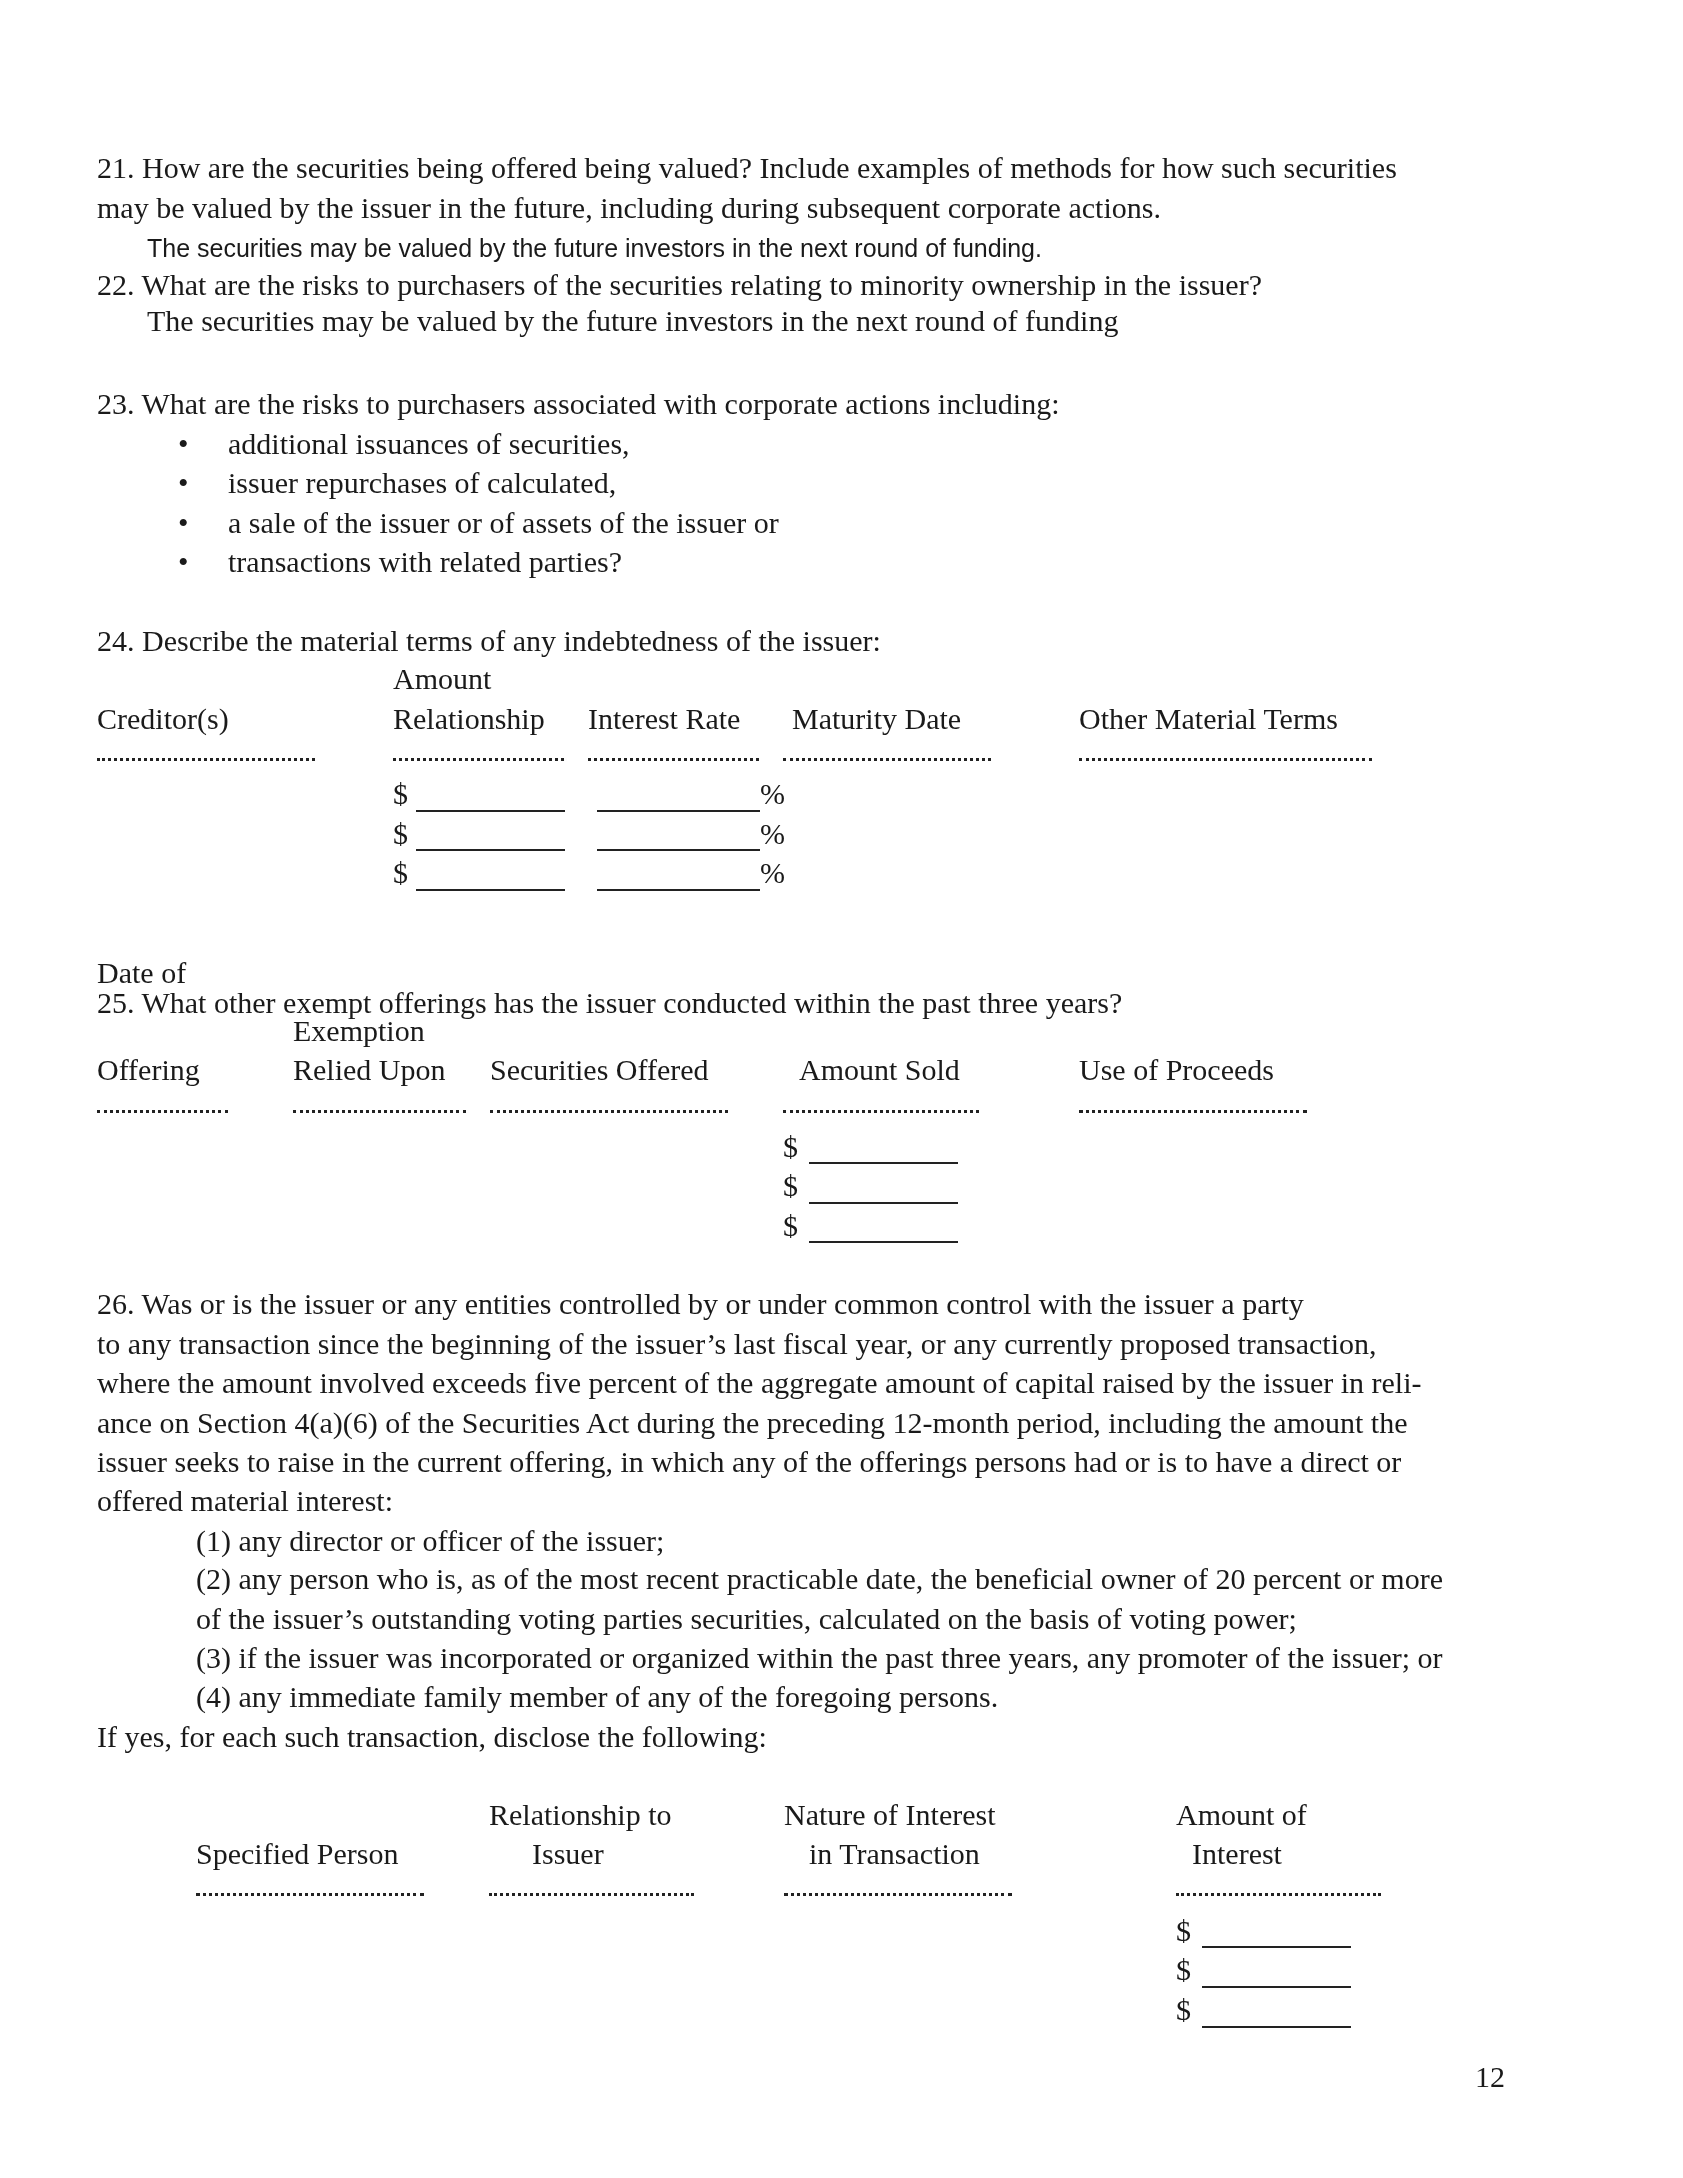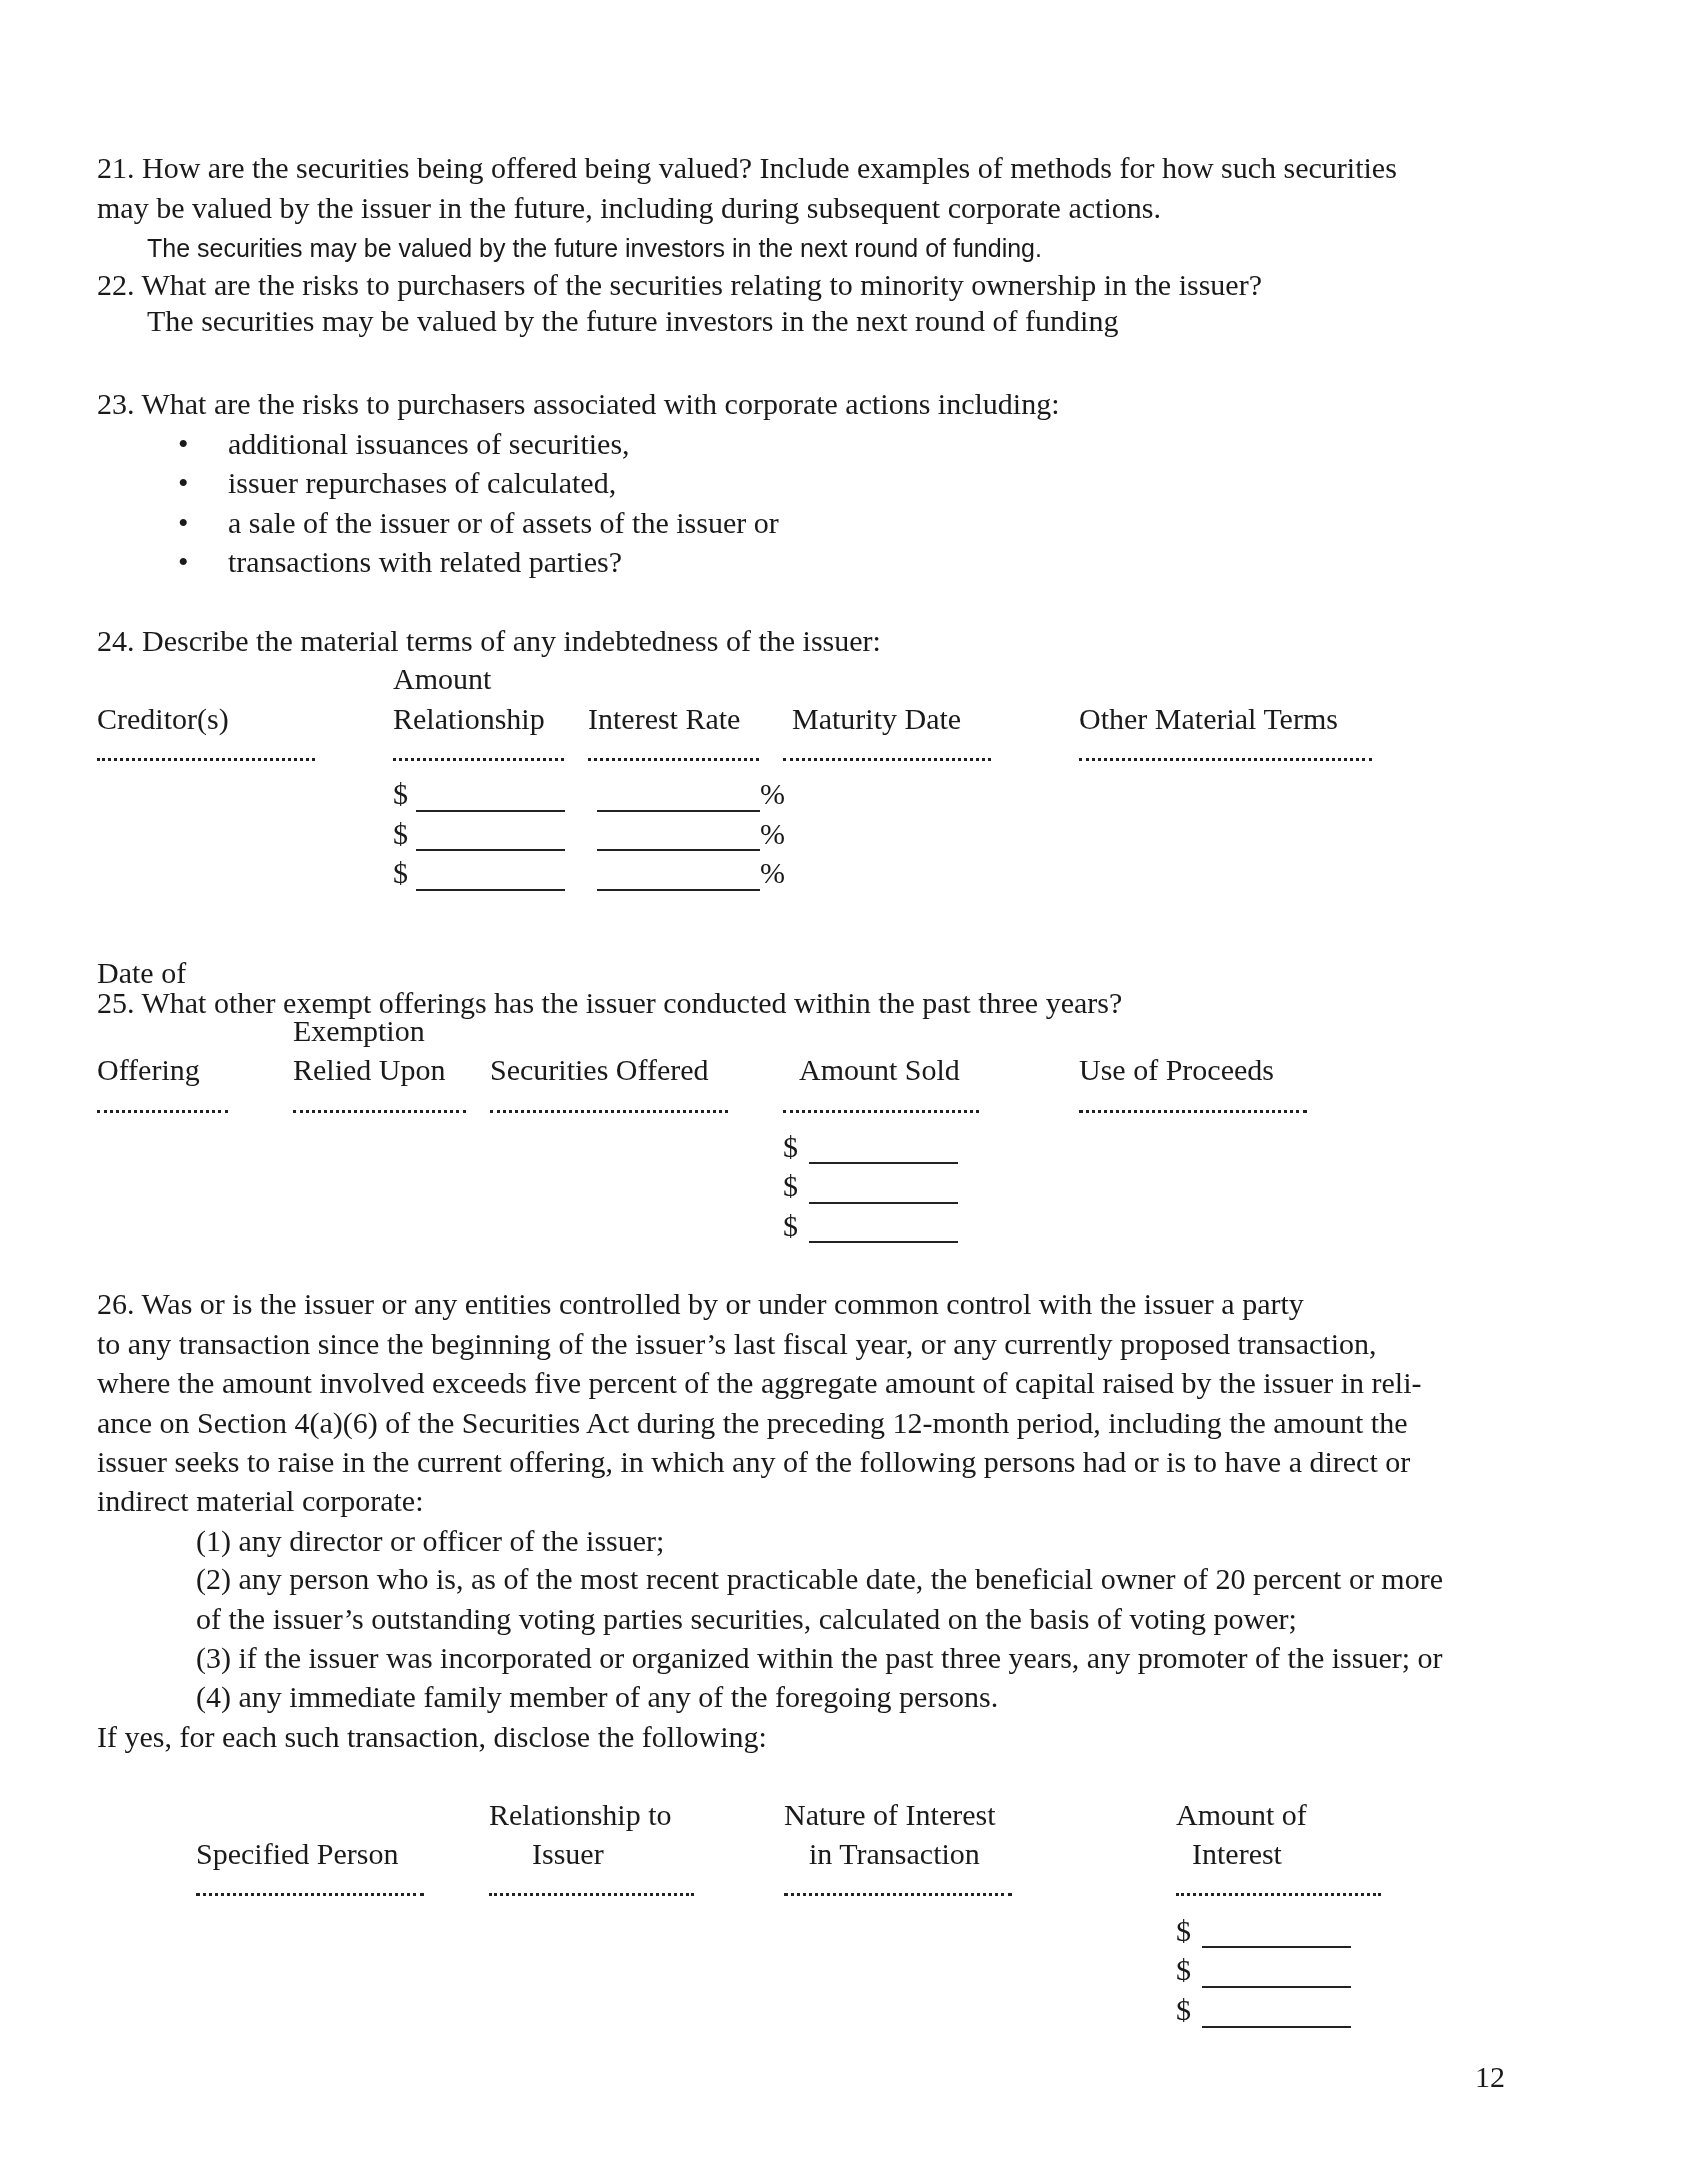--- a/index.html
+++ b/index.html
@@ -82,22 +82,22 @@
 <div class="blank" style="left:809px;top:1162px;width:149px"></div>
 <span class="abs" style="left:783px;top:1171px">$</span>
 <div class="blank" style="left:809px;top:1202px;width:149px"></div>
 <span class="abs" style="left:783px;top:1211px">$</span>
 <div class="blank" style="left:809px;top:1241px;width:149px"></div>
 
 <div class="abs" style="left:97px;top:1289px">26. Was or is the issuer or any entities controlled by or under common control with the issuer a party</div>
 <div class="abs" style="left:97px;top:1329px">to any transaction since the beginning of the issuer’s last fiscal year, or any currently proposed transaction,</div>
 <div class="abs" style="left:97px;top:1368px">where the amount involved exceeds five percent of the aggregate amount of capital raised by the issuer in reli-</div>
 <div class="abs" style="left:97px;top:1408px">ance on Section 4(a)(6) of the Securities Act during the preceding 12-month period, including the amount the</div>
-<div class="abs" style="left:97px;top:1447px">issuer seeks to raise in the current offering, in which any of the following persons had or is to have a direct or</div>
-<div class="abs" style="left:97px;top:1486px">indirect material corporate:</div>
+<div class="abs" style="left:97px;top:1447px">issuer seeks to raise in the current offering, in which any of the offerings persons had or is to have a direct or</div>
+<div class="abs" style="left:97px;top:1486px">offered material interest:</div>
 <div class="abs" style="left:196px;top:1526px">(1) any director or officer of the issuer;</div>
 <div class="abs" style="left:196px;top:1564px">(2) any person who is, as of the most recent practicable date, the beneficial owner of 20 percent or more</div>
 <div class="abs" style="left:196px;top:1604px">of the issuer’s outstanding voting parties securities, calculated on the basis of voting power;</div>
 <div class="abs" style="left:196px;top:1643px">(3) if the issuer was incorporated or organized within the past three years, any promoter of the issuer; or</div>
 <div class="abs" style="left:196px;top:1682px">(4) any immediate family member of any of the foregoing persons.</div>
 <div class="abs" style="left:97px;top:1722px">If yes, for each such transaction, disclose the following:</div>
 
 <div class="abs" style="left:489px;top:1800px">Relationship to</div>
 <div class="abs" style="left:784px;top:1800px">Nature of Interest</div>
 <div class="abs" style="left:1176px;top:1800px">Amount of</div>

